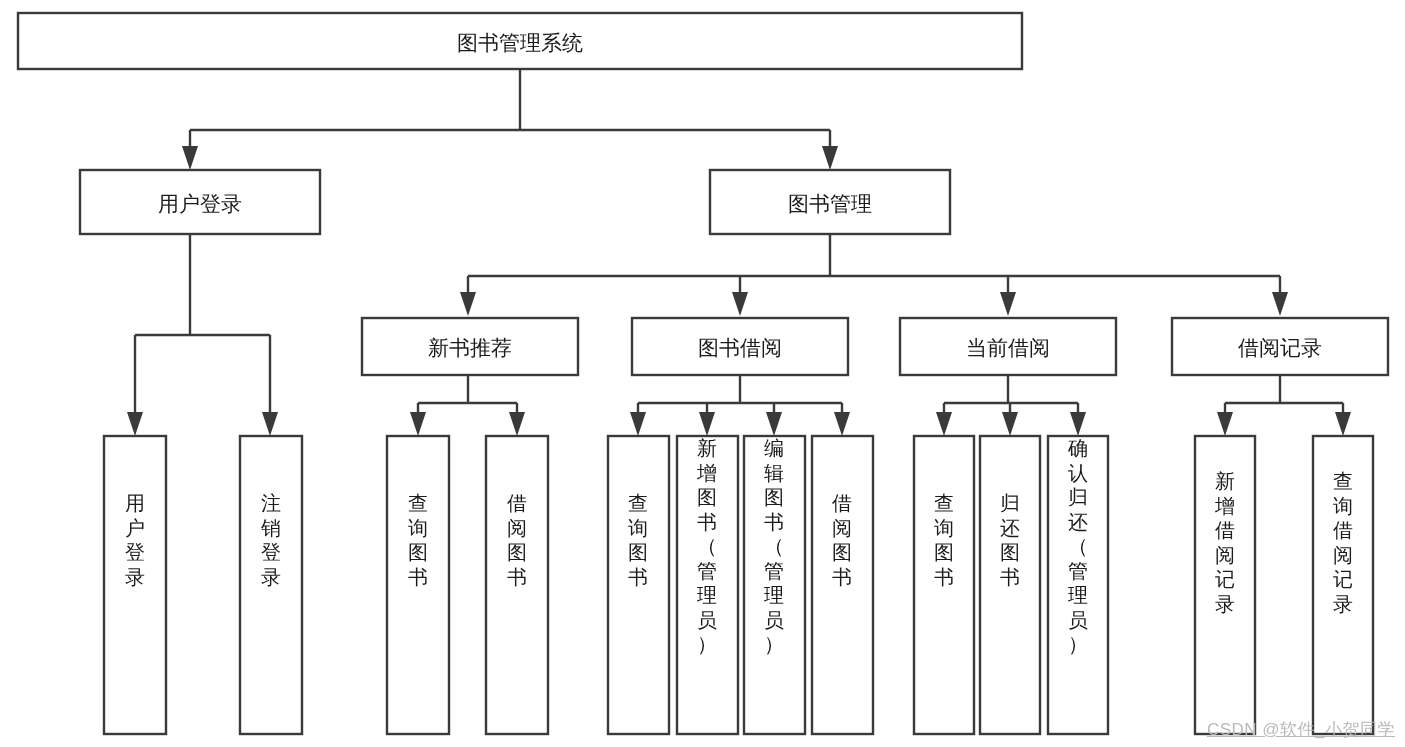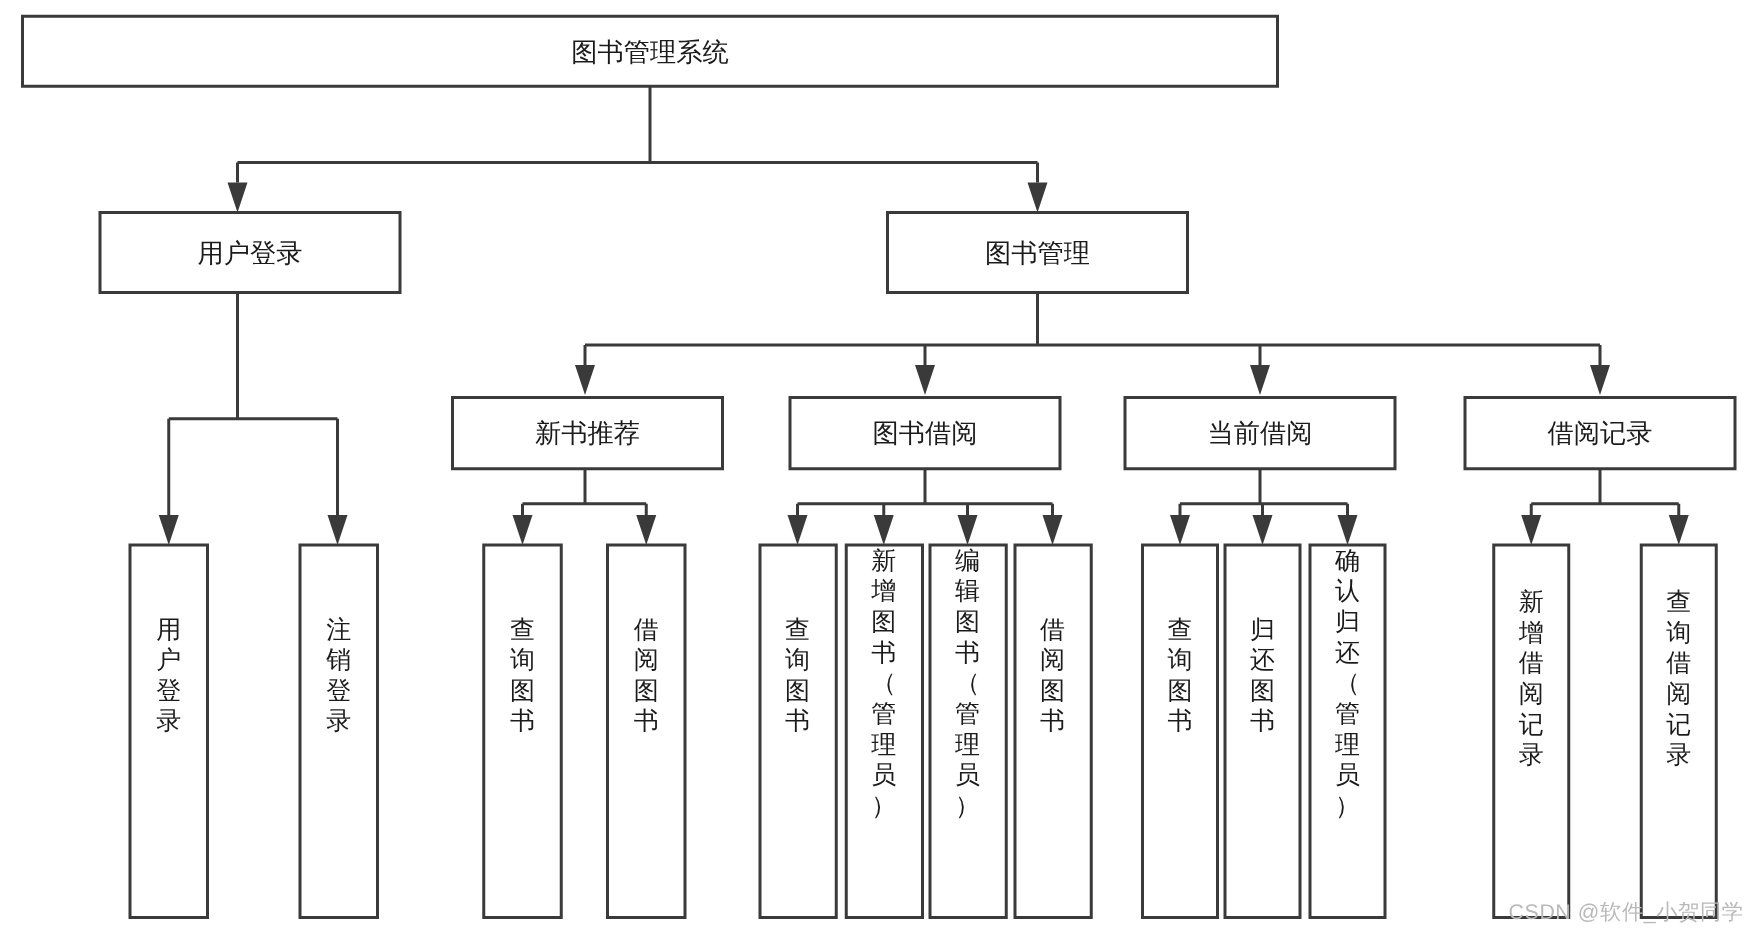--- a/index.html
+++ b/index.html
@@ -57,20 +57,21 @@
   .watermark {
     position: absolute;
     right: 10px;
     bottom: 6px;
     font-family: "Liberation Sans", "DejaVu Sans", sans-serif;
     font-size: 17px;
     color: #b9b9b9;
     letter-spacing: 0.5px;
     white-space: nowrap;
     user-select: none;
+    text-decoration: underline;
   }
 </style>
 </head>
 <body>
 
 <div id="diagram-root">
 
   <svg id="tree-svg" viewBox="0 0 1405 747" xmlns="http://www.w3.org/2000/svg">
 
     <g>

